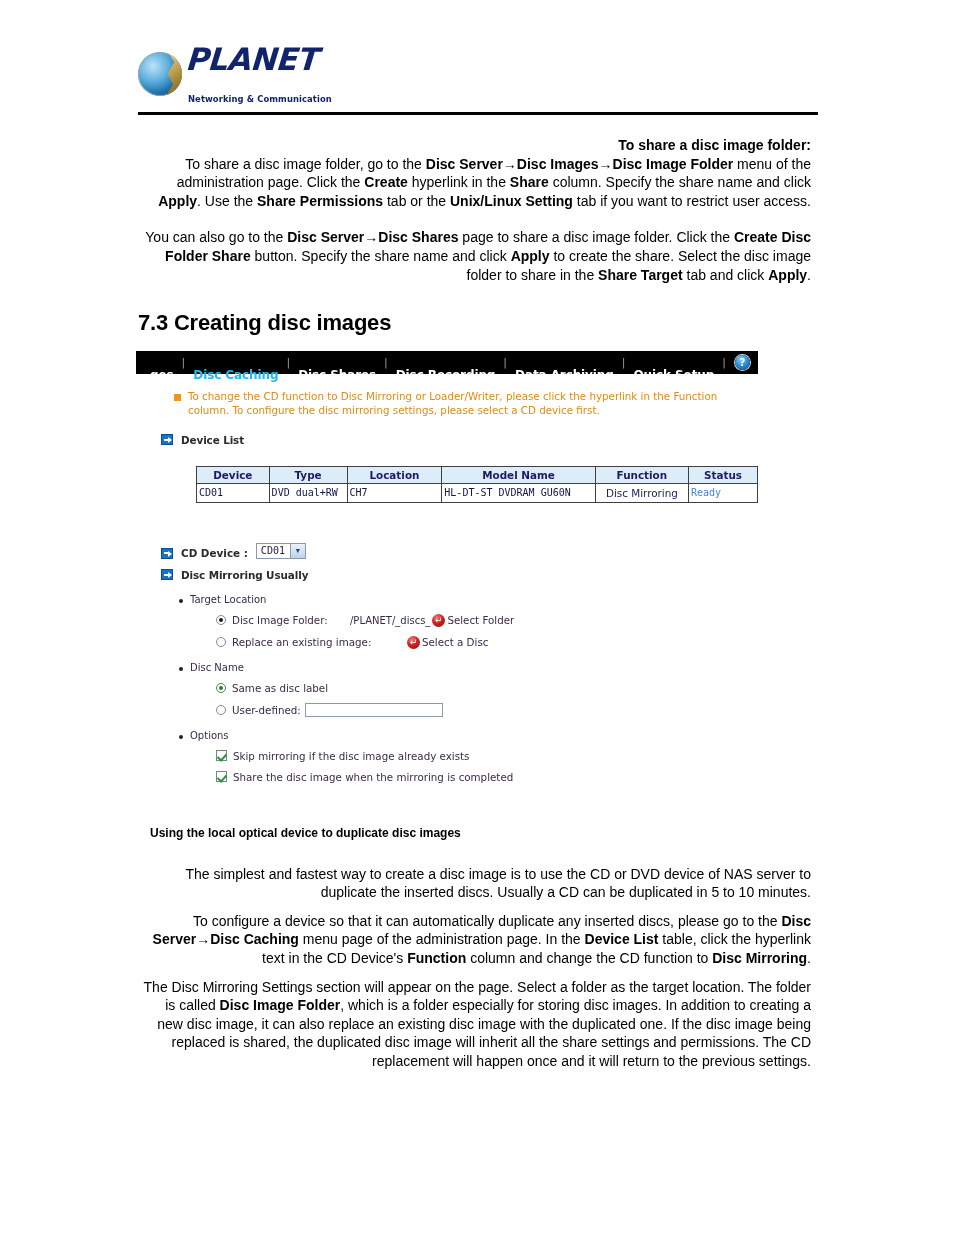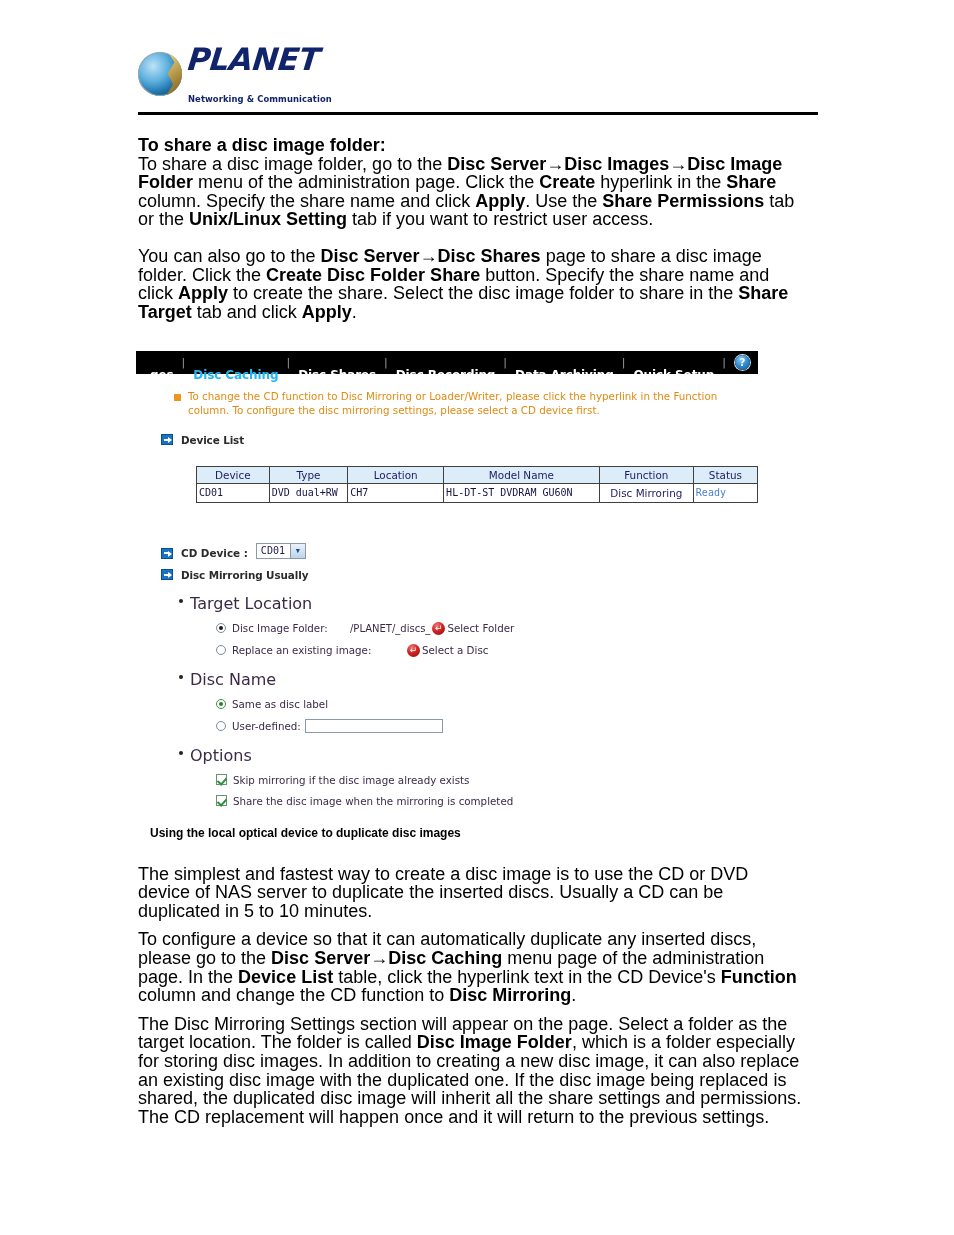--- a/index.html
+++ b/index.html
@@ -90,24 +90,24 @@
   }
 
   
   .content {
     position: absolute;
     left: 138px;
     top: 136px;
     width: 682px;
   }
   p.para {
-    margin: 0 16px 0 0;
-    font-size: 18px;
+    margin: 0 9px 0 0;
+    font-size: 14px;
     line-height: 18.6px;
-    text-align: left;
+    text-align: right;
   }
   .spacer-sm { height: 18px; }
   .spacer-xs { height: 10px; }
   b, strong { font-weight: bold; }
 
   h2.section-title {
     font-size: 22px;
     font-weight: bold;
     margin: 0;
     letter-spacing: -0.2px;
@@ -238,21 +238,21 @@
   table.devtable {
     border-collapse: collapse;
     margin-top: 20px;
     margin-left: 60px;
     border: 1px solid #3f3f3f;
   }
   table.devtable th {
     background: #dcecf8;
     border: 1px solid #3f3f3f;
     font-family: "DejaVu Sans", sans-serif;
-    font-weight: normal;
+    font-weight: bold;
     font-size: 10.4px;
     color: #1b1b66;
     padding: 2px 15px;
     text-align: center;
     white-space: nowrap;
   }
   table.devtable td {
     border: 1px solid #3f3f3f;
     font-family: "DejaVu Sans Mono", monospace;
     font-size: 10px;
@@ -323,21 +323,21 @@
   }
   .dot {
     width: 4px;
     height: 4px;
     border-radius: 50%;
     background: #222;
     margin-top: 5px;
     flex: 0 0 auto;
   }
   .bullet-label {
-    font-size: 16px;
+    font-size: 10px;
     color: #3a2a47;
   }
 
   .opt-row {
     display: flex;
     align-items: center;
     margin-left: 80px;
     margin-top: 9px;
     font-size: 10.3px;
     color: #3a2a47;

